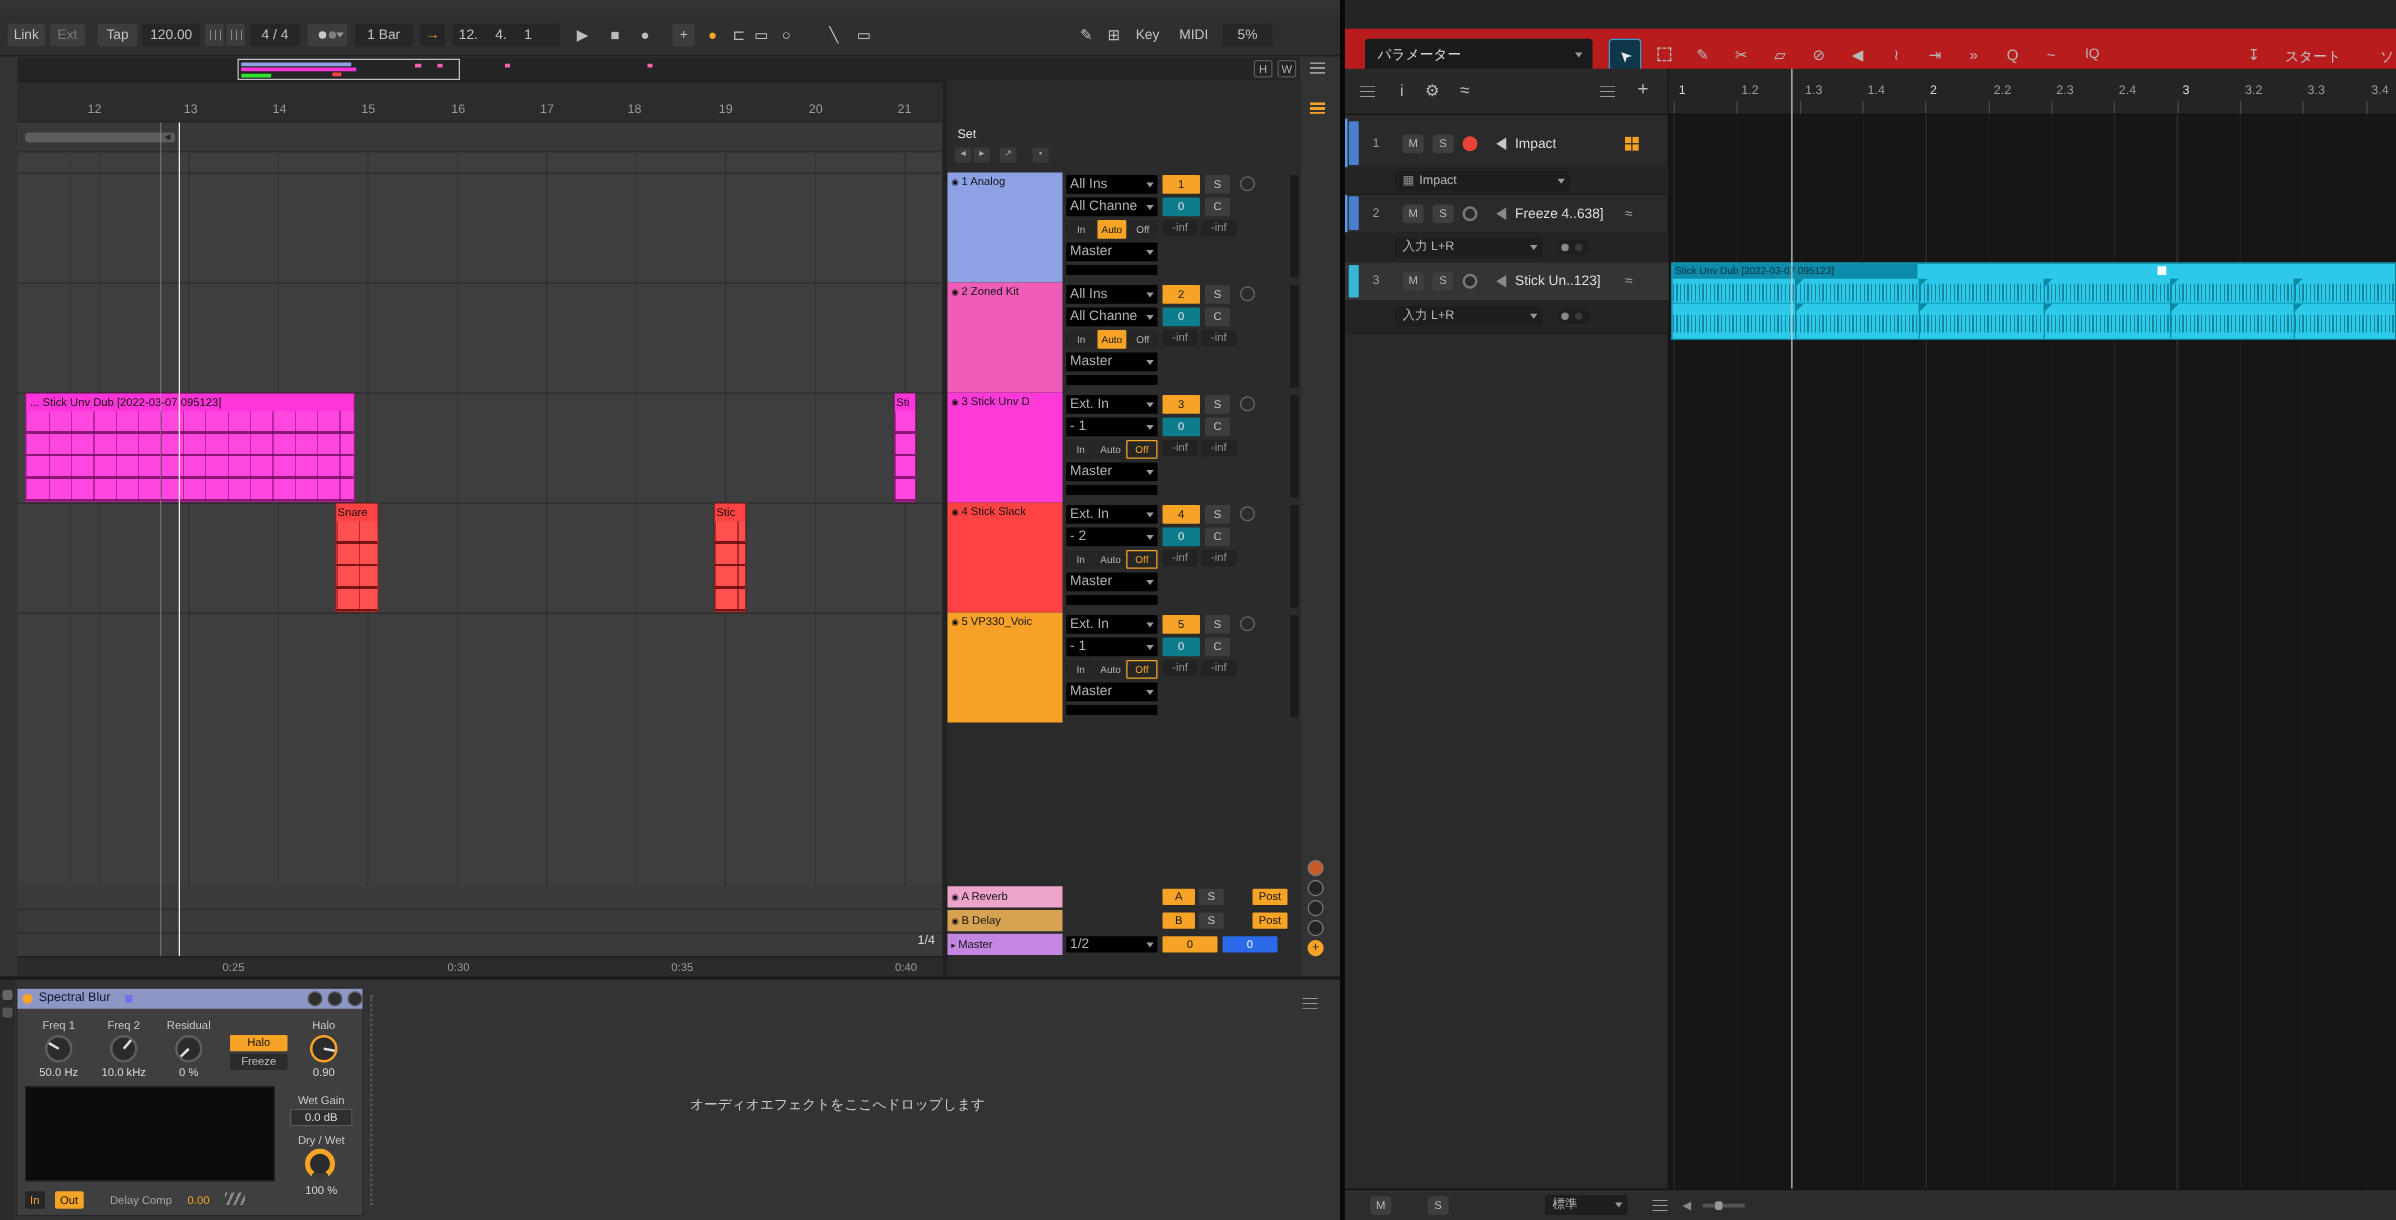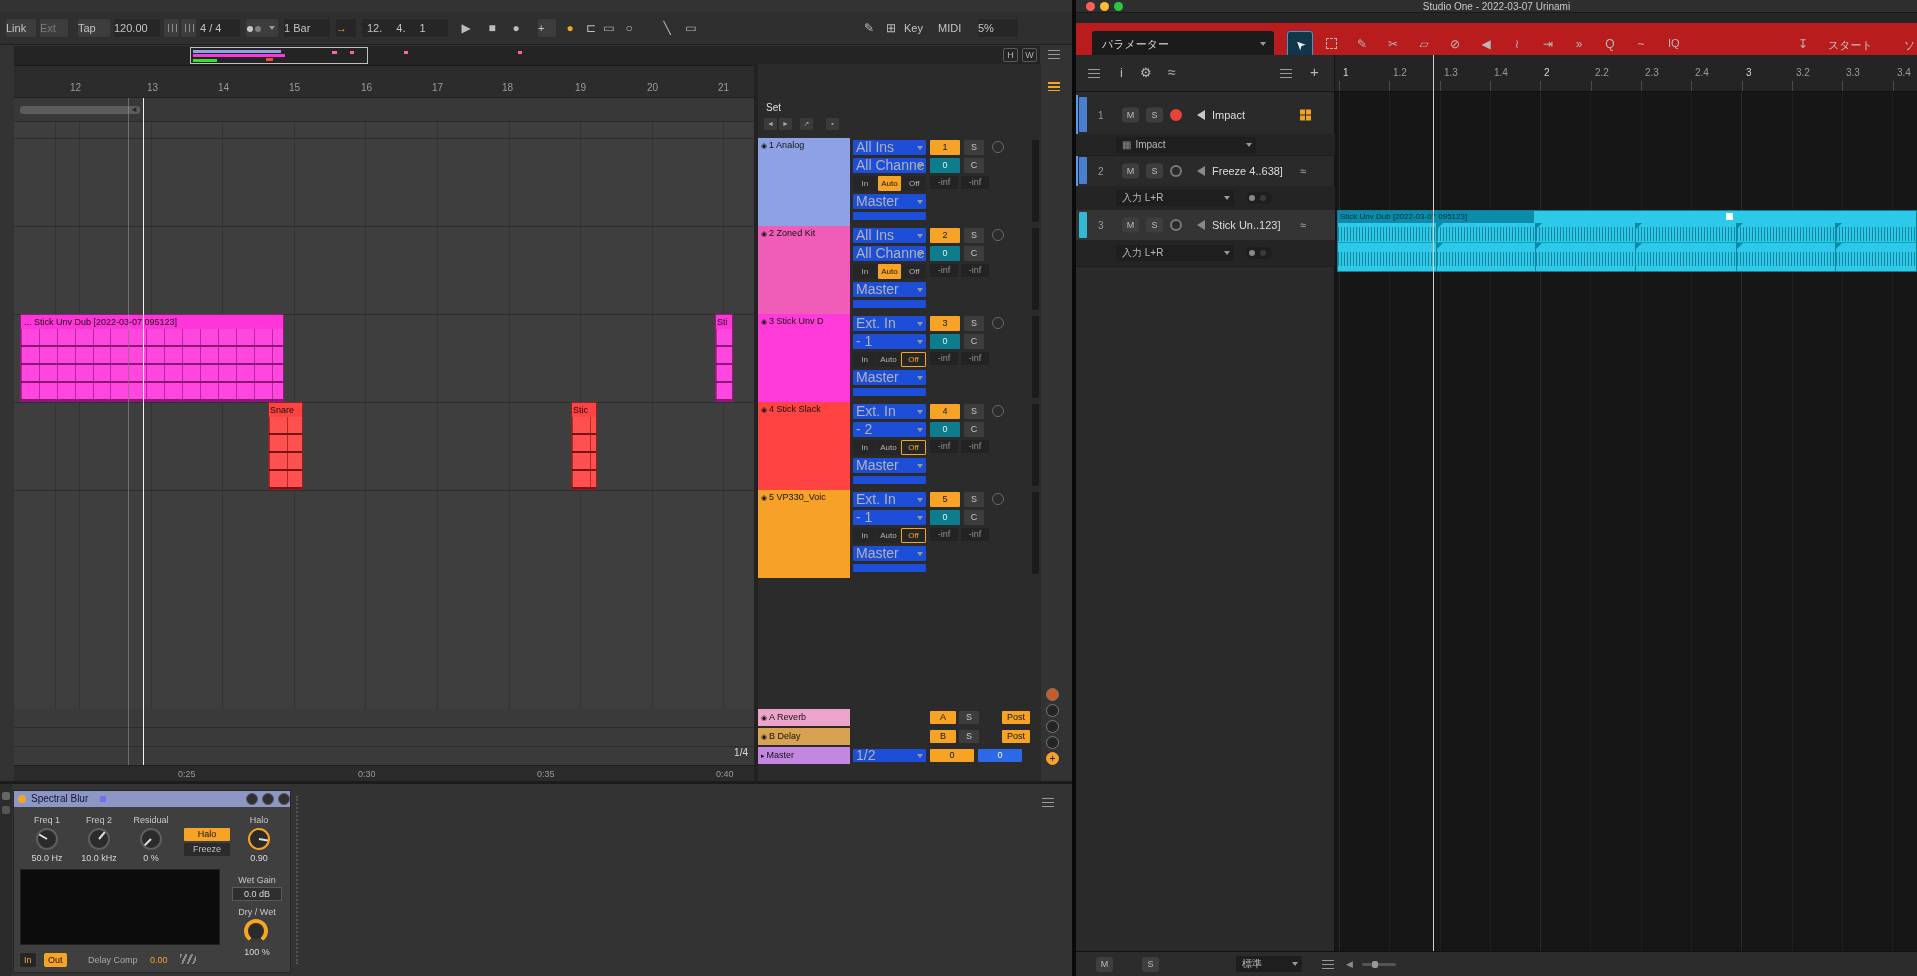--- a/index.html
+++ b/index.html
@@ -4,21 +4,21 @@
 <style>
 *{margin:0;padding:0;box-sizing:border-box}
 html,body{background:#000}
 #screen{position:relative;width:1917px;height:976px;background:#0a0a0a;font-family:"Liberation Sans",sans-serif;overflow:hidden;color:#ccc}
 .abs{position:absolute}
 .caret{position:absolute;right:3px;top:50%;margin-top:-2px;width:0;height:0;border-left:3px solid transparent;border-right:3px solid transparent;border-top:4px solid #999}
 
 #abl{position:absolute;left:0;top:0;width:1072px;height:976px;background:#333;overflow:hidden}
 #abl-title{position:absolute;top:0;left:0;width:100%;height:12px;background:#1c1c1c;color:#7d7d7d;font-size:9px;line-height:12px;text-align:center}
 #tbar{position:absolute;top:12px;left:0;width:100%;height:33px;background:#2f2f2f;border-bottom:1px solid #1f1f1f;font-size:11px;color:#c3c3c3}
-.tbtn{position:absolute;top:7px;height:18px;line-height:18px;background:#3d3d3d;border-radius:2px;font-size:11px;color:#c3c3c3;overflow:hidden}
+.tbtn{position:absolute;top:7px;height:18px;line-height:18px;background:#3d3d3d;border-radius:2px;text-align:center;font-size:11px;color:#c3c3c3;overflow:hidden}
 .tdark{background:#262626}
 .tglyph{position:absolute;top:7px;height:18px;line-height:18px;font-size:12px;color:#bdbdbd;text-align:center}
 .nud{position:absolute;top:7px;width:15px;height:18px;background:#3d3d3d;border-radius:2px;background-image:repeating-linear-gradient(90deg,#8a8a8a 2px 3px,transparent 3px 6px);background-size:12px 8px;background-position:2px 5px;background-repeat:no-repeat}
 .mdot{display:inline-block;width:6px;height:6px;border-radius:50%;vertical-align:middle;margin:0 1px}
 #ov{position:absolute;left:14px;top:46px;width:1026px;height:20px;background:#242424;border-bottom:1px solid #1a1a1a}
 .ovseg{position:absolute;height:3px}
 #barruler{position:absolute;left:14px;top:66px;width:740px;height:32px;background:#2c2c2c;border-bottom:1px solid #222}
 .brnum{position:absolute;top:16px;font-size:10px;color:#9a9a9a}
 #scrub{position:absolute;left:14px;top:98px;width:740px;height:24px;background:#383838;border-bottom:1px solid #2a2a2a}
 #lanes{position:absolute;left:14px;top:122px;width:740px;height:643px;background:#3e3e3e;background-image:repeating-linear-gradient(90deg,#343434 0 1px,transparent 1px 71.6px);background-position:65px 0}
@@ -35,21 +35,21 @@
 .blob{position:absolute;background:#203a46;border-radius:50%}
 .playhead{position:absolute;top:98px;height:683px;width:1px}
 #timeruler{position:absolute;left:14px;top:765px;width:740px;height:16px;background:#2b2b2b;border-top:1px solid #1f1f1f}
 .trnum{position:absolute;top:3px;font-size:9px;color:#9a9a9a}
 #setcol{position:absolute;left:754px;top:64px;width:287px;height:717px;background:#2b2b2b;border-left:4px solid #222}
 .setico{position:absolute;width:13px;height:12px;background:#3a3a3a;color:#aaa;font-size:7px;line-height:12px;text-align:center;border-radius:1px}
 .mxrow{position:absolute;left:758px;width:282px;height:88px;font-size:9px}
 .mxname{position:absolute;left:0;top:0;width:92px;height:100%;color:#141414;padding:2px 3px;overflow:hidden;white-space:nowrap}
 .fold{font-size:7px;margin-right:2px}
 .rcol{position:absolute;left:95px;top:2px;width:73px}
-.rbox{position:relative;height:15px;margin-bottom:3px;background:#1d4ed8;color:#b2b2b2;font-size:14px;line-height:15px;padding:0 3px;white-space:nowrap;overflow:hidden;border-radius:1px}
+.rbox{position:relative;height:15px;margin-bottom:3px;background:#000000;color:#b2b2b2;font-size:11px;line-height:15px;padding:0 3px;white-space:nowrap;overflow:hidden;border-radius:1px}
 .monrow{position:relative;height:15px;margin-bottom:3px;display:flex;gap:1px}
 .mseg{flex:1;background:#262626;text-align:center;font-size:8px;line-height:15px;color:#b2b2b2;border-radius:1px}
 .mseg.on{background:#f7a426;color:#141414}
 .mseg.offhl{color:#f7a426;border:1px solid #f7a426;line-height:13px}
 .vcol{position:absolute;left:172px;top:2px;width:100px}
 .vrow{position:relative;height:15px;margin-bottom:3px}
 .vbox{position:absolute;top:0;height:15px;font-size:9px;line-height:15px;text-align:center;border-radius:1px}
 .orangeb{background:#f7a426;color:#141414}
 .tealb{background:#0d7c8c;color:#e8e8e8}
 .grayb{background:#3d3d3d;color:#c8c8c8}
@@ -459,31 +459,26 @@
             <b></b>
           </div>
       <span class="kval" style="left:216px;top:156px;width:54px">100 %</span>
       <div class="io" style="left:6px;color:#f7a426;background:#262626">In</div>
       <div class="io" style="left:30px;background:#f7a426;color:#141414">Out</div>
       <span class="abs" style="left:74px;top:164px;font-size:9px;color:#a8a8a8">Delay Comp</span>
       <span class="abs" style="left:136px;top:164px;font-size:9px;color:#f7a426">0.00</span>
       <div class="abs" style="left:166px;top:163px;width:16px;height:10px;background-image:repeating-linear-gradient(115deg,#8a8a8a 0 2px,transparent 2px 5px)"></div>
     </div>
     <div class="abs" style="left:296px;top:12px;width:2px;height:168px;border-left:2px dotted #555"></div>
+    <div class="abs" style="left:320px;top:92px;width:700px;text-align:center;font-size:11px;color:#cfcfcf">オーディオエフェクトをここへドロップします</div>
     <div class="hbars" style="left:1042px;top:14px"></div>
   </div>
 </div>
 
 <div id="s1">
-  <div id="s1title">
-    <span class="light" style="left:10px;background:#ff5f57"></span>
-    <span class="light" style="left:24px;background:#febc2e"></span>
-    <span class="light" style="left:38px;background:#28c840"></span>
-    <div style="position:absolute;left:0;width:100%;text-align:center;font-size:10px;line-height:13px;color:#c8c8c8">Studio One - 2022-03-07 Urinami</div>
-  </div>
 
   <div id="s1toolbar">
     <div class="abs" style="left:16px;top:8px;width:182px;height:26px;background:#1b1b1b;border-radius:3px;font-size:11px;line-height:26px;color:#ddd;padding-left:10px"><span>パラメーター</span><span class="caret" style="right:8px"></span></div>
     <div class="tool sel" style="left:211px"><span style="display:inline-block;transform:rotate(-135deg)">➤</span></div>
     <div class="tool" style="left:242px"><span style="display:inline-block;width:11px;height:11px;border:1px dashed #b8b8b8;margin-top:7px"></span></div>
     <div class="tool" style="left:273px">✎</div>
     <div class="tool" style="left:304px">✂</div>
     <div class="tool" style="left:335px">▱</div>
     <div class="tool" style="left:366px">⊘</div>
     <div class="tool" style="left:397px">◀</div>

